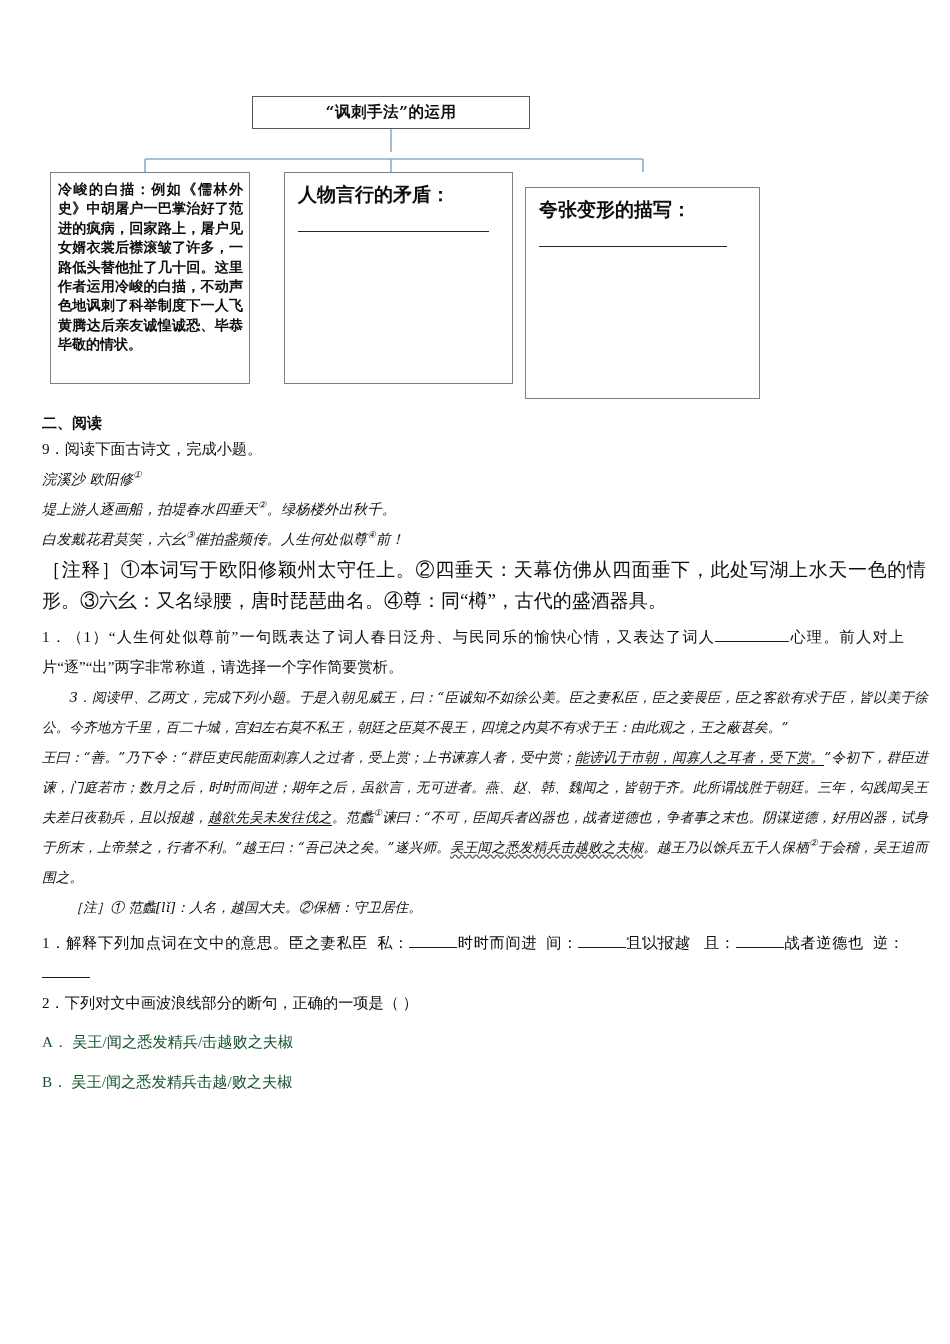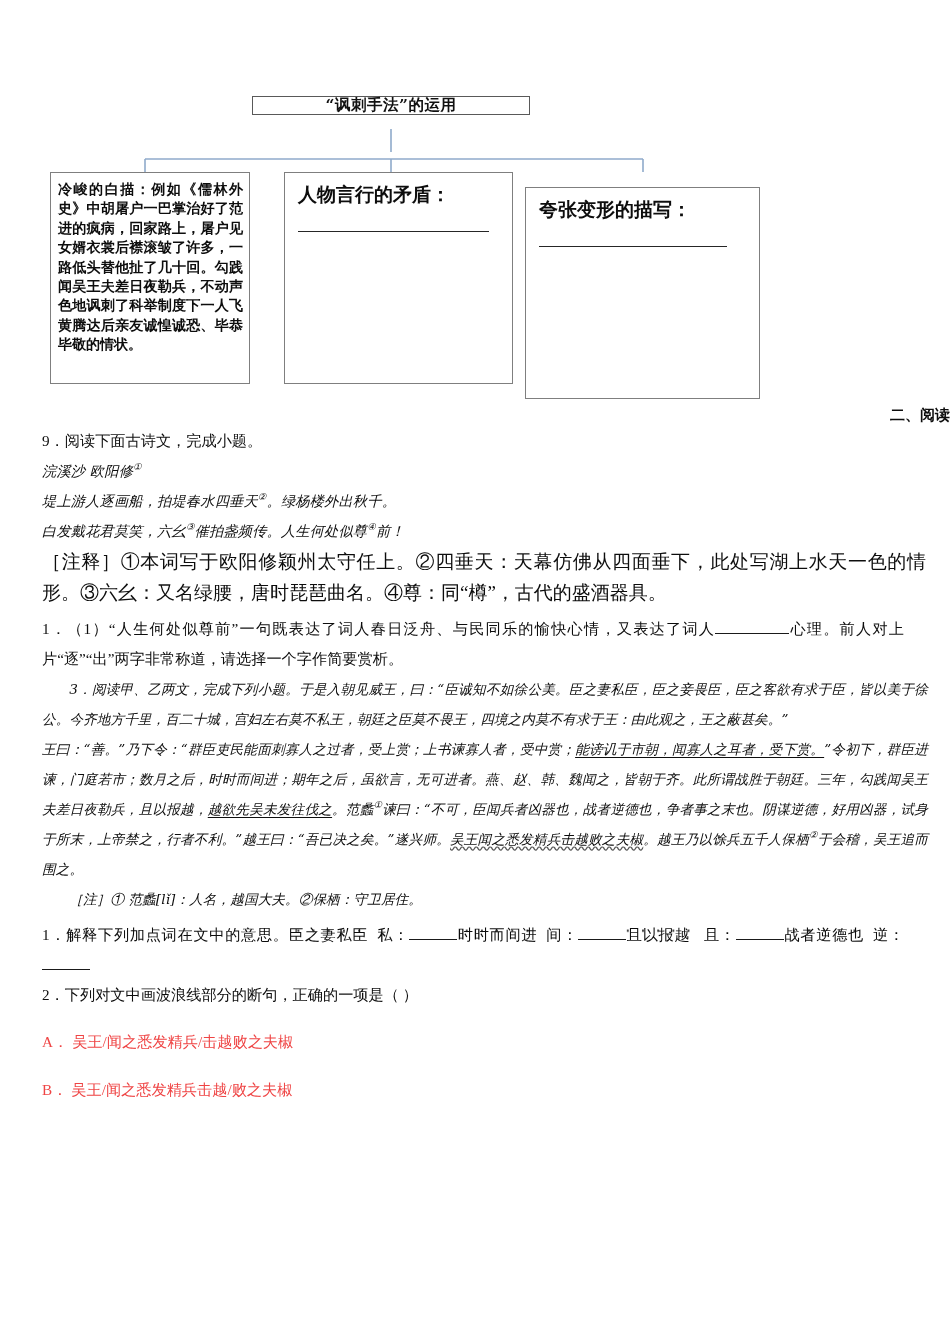--- a/index.html
+++ b/index.html
@@ -29,21 +29,21 @@
     left: 0;
     top: 96px;
     width: 950px;
     height: 290px;
   }
   .dia-title-box {
     position: absolute;
     left: 252px;
     top: 0px;
     width: 278px;
-    height: 19px;
+    height: 33px;
     border: 1.4px solid #595959;
     box-sizing: border-box;
     display: flex;
     align-items: center;
     justify-content: center;
     background: #fff;
   }
   .dia-title-text {
     font-family: "DejaVu Serif", "Liberation Serif", serif;
     font-weight: bold;
@@ -117,24 +117,23 @@
   .content {
     position: absolute;
     left: 0;
     top: 404px;
     width: 950px;
   }
   .sec-head {
     font-family: "DejaVu Serif", "Liberation Serif", serif;
     font-weight: bold;
     font-size: 15px;
-    margin: 0 0 0 42px;
+    margin: 8px 0 0 42px;
     line-height: 22px;
     color: #0d0d0d;
-    text-align: right;
   }
   .para {
     margin: 0 46px 0 42px;
     font-size: 15.2px;
     line-height: 30px;
     text-align: justify;
     color: #0d0d0d;
   }
   .verse {
     margin: 0 46px 0 42px;
@@ -184,24 +183,24 @@
     vertical-align: baseline;
   }
   .fb-long { width: 74px; }
   .fb-mid { width: 48px; }
   sup.note-ref {
     font-size: 9.5px;
     vertical-align: super;
     line-height: 0;
   }
   .opt-row {
-    margin: 16px 46px 0 42px;
+    margin: 8px 46px 0 42px;
     font-size: 15.2px;
     line-height: 32px;
-    color: #ef4444;
+    color: #14532d;
   }
   .opt-label {
     font-family: "Liberation Serif", serif;
     margin-right: 4px;
   }
   .spacer-sm { height: 6px; }
 </style>
 </head>
 <body>
 
@@ -216,21 +215,21 @@
     <svg class="connector-svg" viewBox="0 0 950 290">
       <line x1="391" y1="33" x2="391" y2="56" stroke="#8faacb" stroke-width="1.6"></line>
       <line x1="391" y1="56" x2="391" y2="56" stroke="#8faacb" stroke-width="1.6"></line>
       <line x1="145" y1="63" x2="643" y2="63" stroke="#8faacb" stroke-width="1.6"></line>
       <line x1="145" y1="63" x2="145" y2="76" stroke="#8faacb" stroke-width="1.6"></line>
       <line x1="391" y1="63" x2="391" y2="76" stroke="#8faacb" stroke-width="1.6"></line>
       <line x1="643" y1="63" x2="643" y2="76" stroke="#8faacb" stroke-width="1.6"></line>
     </svg>
 
     <div class="leaf-box leaf-a">
-      <div class="leaf-a-text">冷峻的白描：例如《儒林外史》中胡屠户一巴掌治好了范进的疯病，回家路上，屠户见女婿衣裳后襟滚皱了许多，一路低头替他扯了几十回。勾践闻吴王夫差日夜勒兵，不动声色地讽刺了科举制度下一人飞黄腾达后亲友诚惶诚恐、毕恭毕敬的情状。</div>
+      <div class="leaf-a-text">冷峻的白描：例如《儒林外史》中胡屠户一巴掌治好了范进的疯病，回家路上，屠户见女婿衣裳后襟滚皱了许多，一路低头替他扯了几十回。这里作者运用冷峻的白描，不动声色地讽刺了科举制度下一人飞黄腾达后亲友诚惶诚恐、毕恭毕敬的情状。</div>
     </div>
 
     <div class="leaf-box leaf-b">
       <div class="leaf-head">人物言行的矛盾：</div>
       <div class="blank-rule blank-rule-b"></div>
     </div>
 
     <div class="leaf-box leaf-c">
       <div class="leaf-head">夸张变形的描写：</div>
       <div class="blank-rule blank-rule-c"></div>

